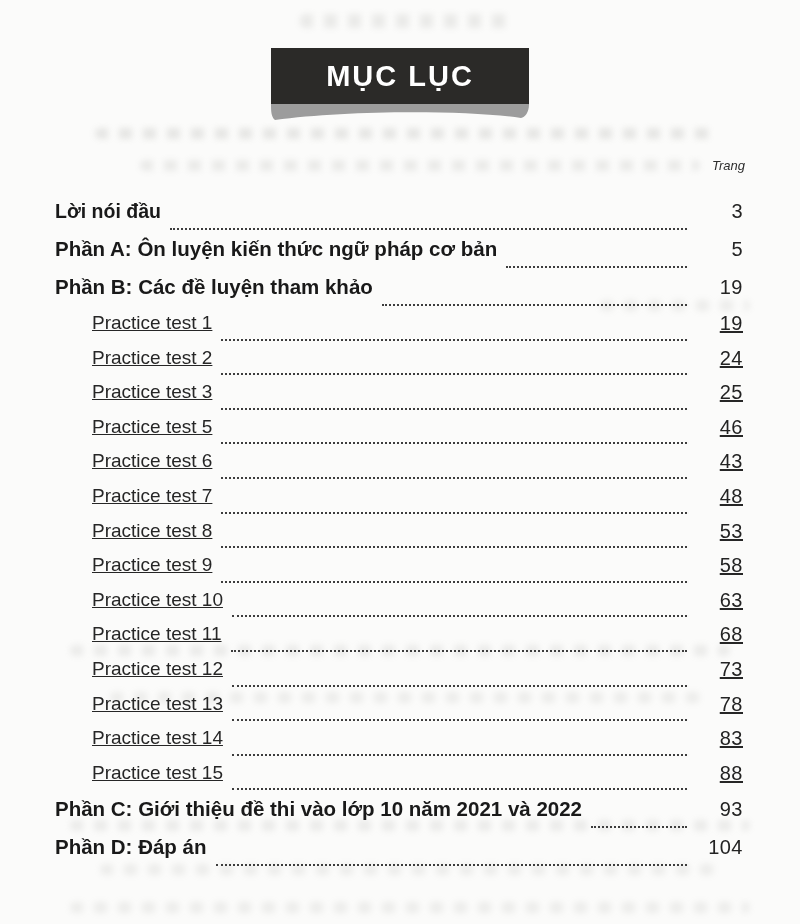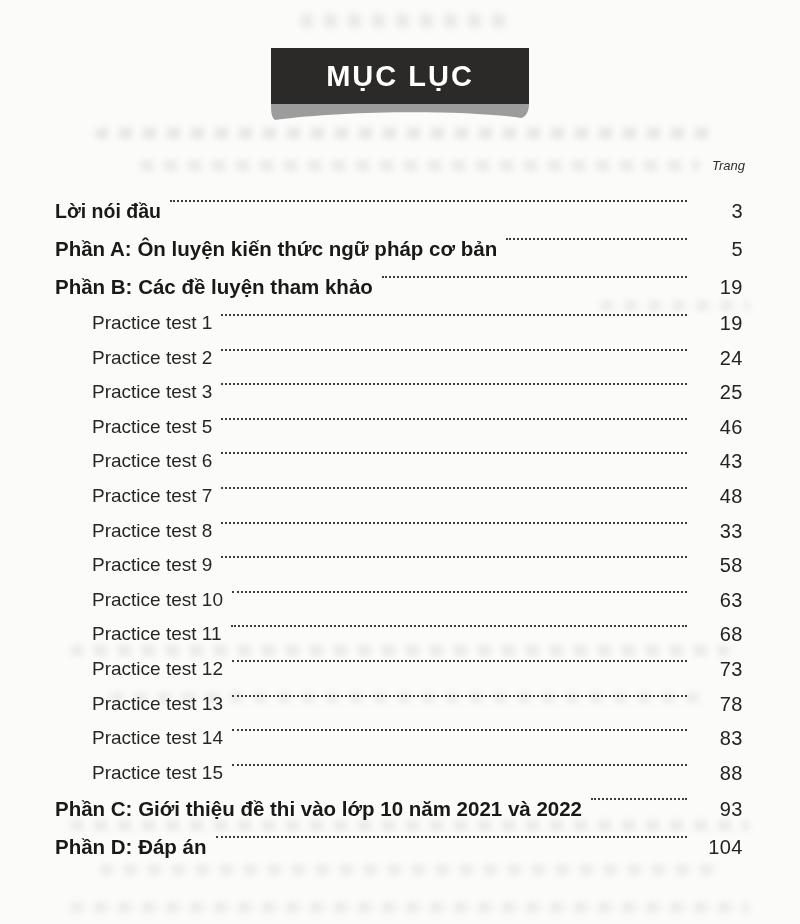--- a/index.html
+++ b/index.html
@@ -62,38 +62,38 @@
 
   
   .toc {
     position: absolute;
     left: 55px;
     right: 57px;
     top: 192px;
   }
   .row {
     display: flex;
-    align-items: flex-start;
+    align-items: flex-end;
     height: 34.6px;
     line-height: 34.6px;
     font-size: 19px;
     color: var(--text, #262626);
     white-space: nowrap;
   }
   .row.bold {
     font-weight: bold;
     height: 38px;
     line-height: 38px;
     font-size: 20.5px;
     color: #191919;
   }
   .row.first {
     font-size: 19.5px;
   }
-  .row.indent { padding-left: 37px; }
+  .row.indent { padding-left: 37px; text-decoration: underline; }
   .label { white-space: nowrap; }
   .leader {
     flex: 1;
     display: inline-block;
     height: 8px;
     border-bottom: 2px dotted #3d3d3d;
     margin: 0 12px 0 9px;
     min-width: 20px;
   }
   .pagenum {
@@ -174,21 +174,21 @@
         <span class="pagenum">43</span>
       </div>
       <div class="row indent">
         <span class="label">Practice test 7</span>
         <span class="leader"></span>
         <span class="pagenum">48</span>
       </div>
       <div class="row indent">
         <span class="label">Practice test 8</span>
         <span class="leader"></span>
-        <span class="pagenum">33</span>
+        <span class="pagenum">53</span>
       </div>
       <div class="row indent">
         <span class="label">Practice test 9</span>
         <span class="leader"></span>
         <span class="pagenum">58</span>
       </div>
       <div class="row indent">
         <span class="label">Practice test 10</span>
         <span class="leader"></span>
         <span class="pagenum">63</span>

